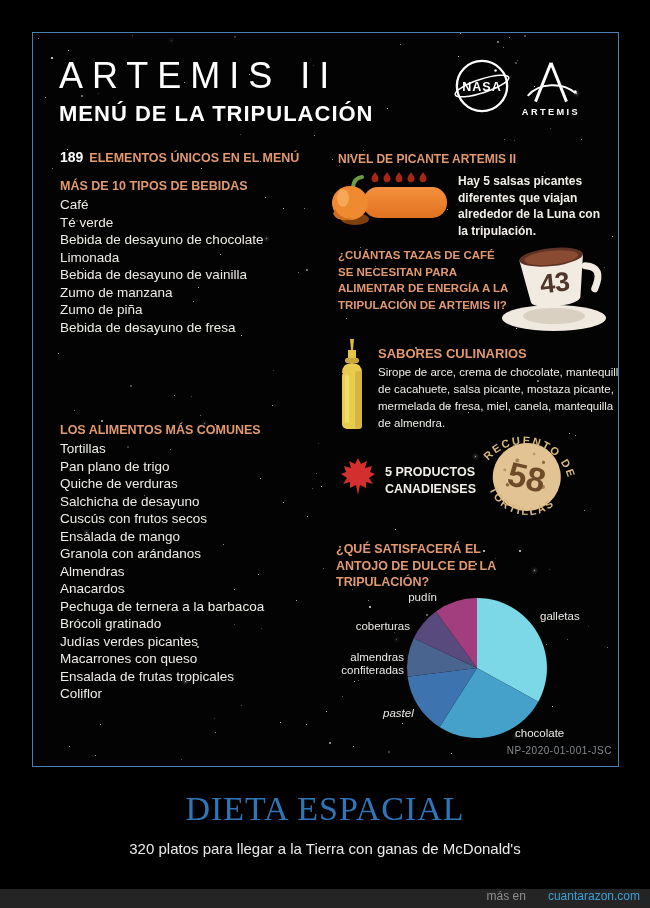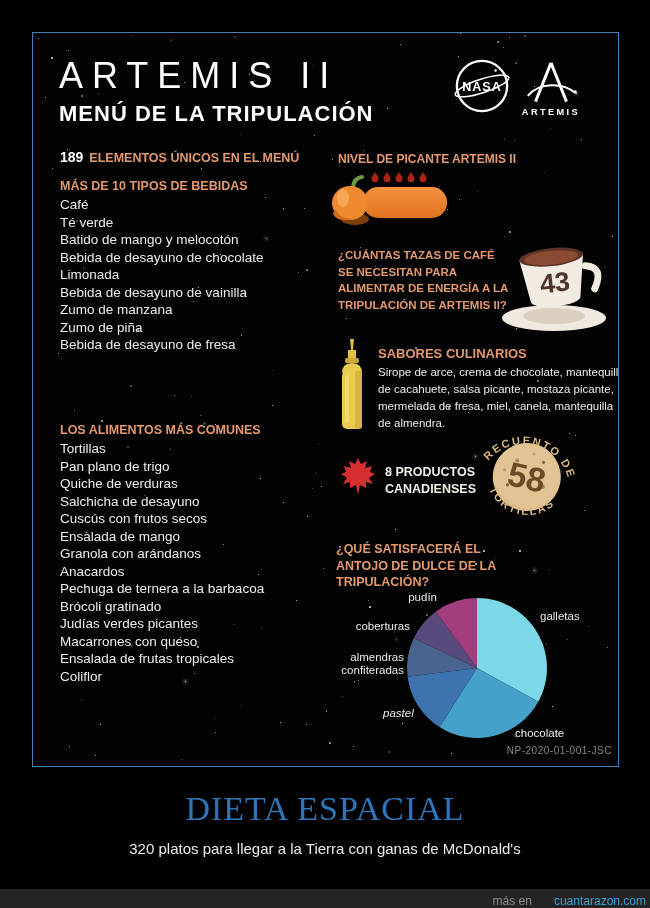--- a/index.html
+++ b/index.html
@@ -41,21 +41,21 @@
   #lbl-coberturas{right:208px;top:587px;text-align:right;}
   #lbl-almendras{right:214px;top:618px;width:92px;text-align:right;}
   #lbl-pastel{left:350px;top:674px;font-style:italic;}
   #lbl-chocolate{left:482px;top:694px;}
   #doc-code{right:6px;top:712px;color:#84898f;font-size:10px;letter-spacing:.5px;}
   
   #dieta-title{left:0;top:790px;width:650px;text-align:center;
      font-family:"Liberation Serif",serif;font-size:34px;color:#2e76b8;letter-spacing:1px;}
   #dieta-sub{left:0;top:840px;width:650px;text-align:center;color:#eaeaea;font-size:15px;}
   #footer{position:absolute;left:0;bottom:0;width:650px;height:19px;background:#242424;
-          display:flex;align-items:flex-end;justify-content:flex-end;padding-right:4px;box-sizing:border-box;
+          display:flex;align-items:flex-start;justify-content:flex-end;padding-right:10px;box-sizing:border-box;
           font-size:12px;}
   #footer .pre{color:#8e8e8e;margin-right:4px;}
   #footer .site{color:#3aa0d8;cursor:pointer;margin-left:18px;}
   svg text{font-family:"Liberation Sans",sans-serif;}
 </style>
 </head>
 <body>
 
 <div id="stage">
 
@@ -272,38 +272,38 @@
     </svg>
 
     <div class="abs" id="unique-row">
       <span class="count">189</span><span class="orange">ELEMENTOS ÚNICOS EN EL MENÚ</span>
     </div>
 
     <div class="abs orange" id="bev-head">MÁS DE 10 TIPOS DE BEBIDAS</div>
     <div class="abs" id="bev-list">
         <div class="li">Café</div>
         <div class="li">Té verde</div>
-        <div class="li">Batido de mango y melocotón</div>
         <div class="li">Bebida de desayuno de chocolate</div>
         <div class="li">Limonada</div>
         <div class="li">Bebida de desayuno de vainilla</div>
         <div class="li">Zumo de manzana</div>
         <div class="li">Zumo de piña</div>
         <div class="li">Bebida de desayuno de fresa</div>
       </div>
 
     <div class="abs orange" id="food-head">LOS ALIMENTOS MÁS COMUNES</div>
     <div class="abs" id="food-list">
         <div class="li">Tortillas</div>
         <div class="li">Pan plano de trigo</div>
         <div class="li">Quiche de verduras</div>
         <div class="li">Salchicha de desayuno</div>
         <div class="li">Cuscús con frutos secos</div>
         <div class="li">Ensalada de mango</div>
         <div class="li">Granola con arándanos</div>
+        <div class="li">Almendras</div>
         <div class="li">Anacardos</div>
         <div class="li">Pechuga de ternera a la barbacoa</div>
         <div class="li">Brócoli gratinado</div>
         <div class="li">Judías verdes picantes</div>
         <div class="li">Macarrones con queso</div>
         <div class="li">Ensalada de frutas tropicales</div>
         <div class="li">Coliflor</div>
       </div>
 
     <div class="abs orange" id="spice-head">NIVEL DE PICANTE ARTEMIS II</div>
@@ -321,20 +321,21 @@
         <path d="M70 5 C68.8 7.5 66.5 9 66.5 11.5 a3.5 3.8 0 0 0 7 0 C73.5 9 71.2 7.5 70 5 Z"></path>
         <path d="M82 5 C80.8 7.5 78.5 9 78.5 11.5 a3.5 3.8 0 0 0 7 0 C85.5 9 83.2 7.5 82 5 Z"></path>
         <path d="M94 5 C92.8 7.5 90.5 9 90.5 11.5 a3.5 3.8 0 0 0 7 0 C97.5 9 95.2 7.5 94 5 Z"></path>
       </g>
       <ellipse cx="26" cy="52" rx="14" ry="6" fill="#b35a14" opacity="0.7"></ellipse>
       <path d="M24 20 q1 -9 9 -10" stroke="#6f9c43" stroke-width="4" fill="none" stroke-linecap="round"></path>
       <ellipse cx="21" cy="36" rx="18" ry="17" fill="#ef8a30"></ellipse>
       <path d="M6 42 q6 12 20 9 q-16 6 -22 -4 Z" fill="#cf6d1d"></path>
       <ellipse cx="14" cy="31" rx="6" ry="9" fill="#f7ab5e" opacity="0.85"></ellipse>
     </svg>
+    <div class="abs" id="spice-text">Hay 5 salsas picantes diferentes que viajan alrededor de la Luna con la tripulación.</div>
 
     <div class="abs orange" id="coffee-q">¿CUÁNTAS TAZAS DE CAFÉ SE NECESITAN PARA ALIMENTAR DE ENERGÍA A LA TRIPULACIÓN DE ARTEMIS II?</div>
     <svg class="abs" id="coffee-icon" width="126" height="96" viewBox="0 0 126 96">
       <ellipse cx="60" cy="79" rx="52" ry="13" fill="#efe9df"></ellipse>
       <ellipse cx="60" cy="77" rx="31" ry="8" fill="#d9d0c2"></ellipse>
       <g transform="rotate(-6 60 45)">
         <path d="M93 30 q19 3 7 24" stroke="#f1ebe1" stroke-width="7" fill="none" stroke-linecap="round"></path>
         <path d="M28 18 L92 18 L85 60 C85 70 35 70 35 60 Z" fill="#f1ebe1"></path>
         <ellipse cx="60" cy="18" rx="32" ry="9" fill="#5e3325"></ellipse>
         <ellipse cx="60" cy="18.5" rx="27" ry="7" fill="#8a4b33"></ellipse>
@@ -350,21 +351,21 @@
       <rect x="6" y="34" width="20" height="58" rx="5" fill="#e9cb4e"></rect>
       <rect x="19" y="34" width="7" height="58" rx="3" fill="#d6b544"></rect>
       <rect x="9" y="38" width="4" height="48" rx="2" fill="#f2dc6e"></rect>
     </svg>
     <div class="abs orange" id="flavor-head">SABORES CULINARIOS</div>
     <div class="abs" id="flavor-text">Sirope de arce, crema de chocolate, mantequilla de cacahuete, salsa picante, mostaza picante, mermelada de fresa, miel, canela, mantequilla de almendra.</div>
 
     <svg class="abs" id="maple-icon" width="38" height="40" viewBox="0 0 36 40">
       <path fill="#d32f2f" d="M18,1 L21,7 L27,4 L25,11 L32,9 L30,15 L35,17 L29,21 L33,27 L26,25 L26,31 L20,28 L18,38 L16,28 L10,31 L10,25 L3,27 L7,21 L1,17 L6,15 L4,9 L11,11 L9,4 L15,7 Z"></path>
     </svg>
-    <div class="abs" id="canada-label">8 PRODUCTOS CANADIENSES</div>
+    <div class="abs" id="canada-label">5 PRODUCTOS CANADIENSES</div>
 
     <svg class="abs" id="badge-icon" width="106" height="106" viewBox="0 0 106 106">
       <defs>
         <path id="arcTop" d="M8,58 A46,46 0 0 1 98,58" fill="none"></path>
         <path id="arcBot" d="M13,60 A41,41 0 0 0 93,60" fill="none"></path>
       </defs>
       <circle cx="53" cy="54" r="34" fill="#e2c394"></circle>
       <circle cx="40" cy="40" r="2" fill="#a5855a"></circle>
         <circle cx="66" cy="36" r="1.6" fill="#8a6a42"></circle>
       <circle cx="71" cy="60" r="2" fill="#a5855a"></circle>

